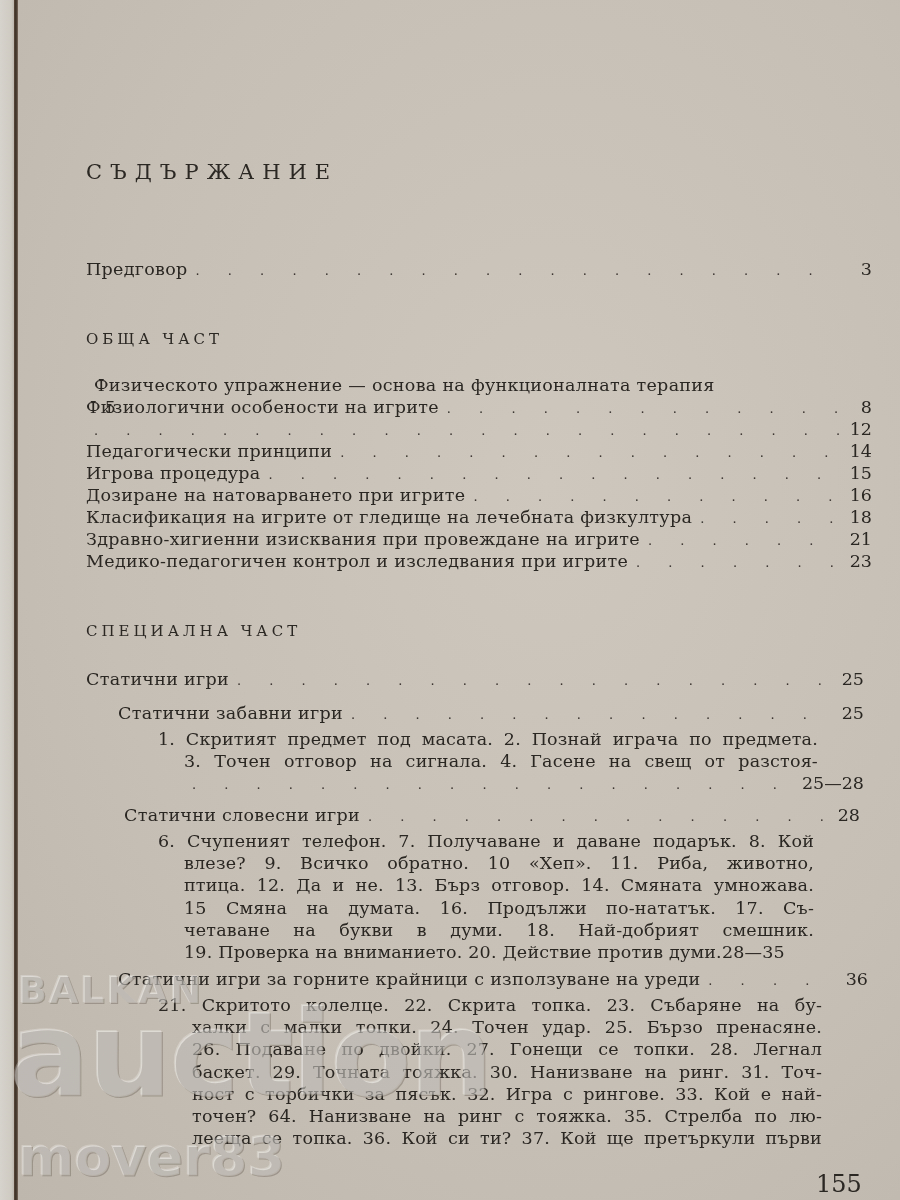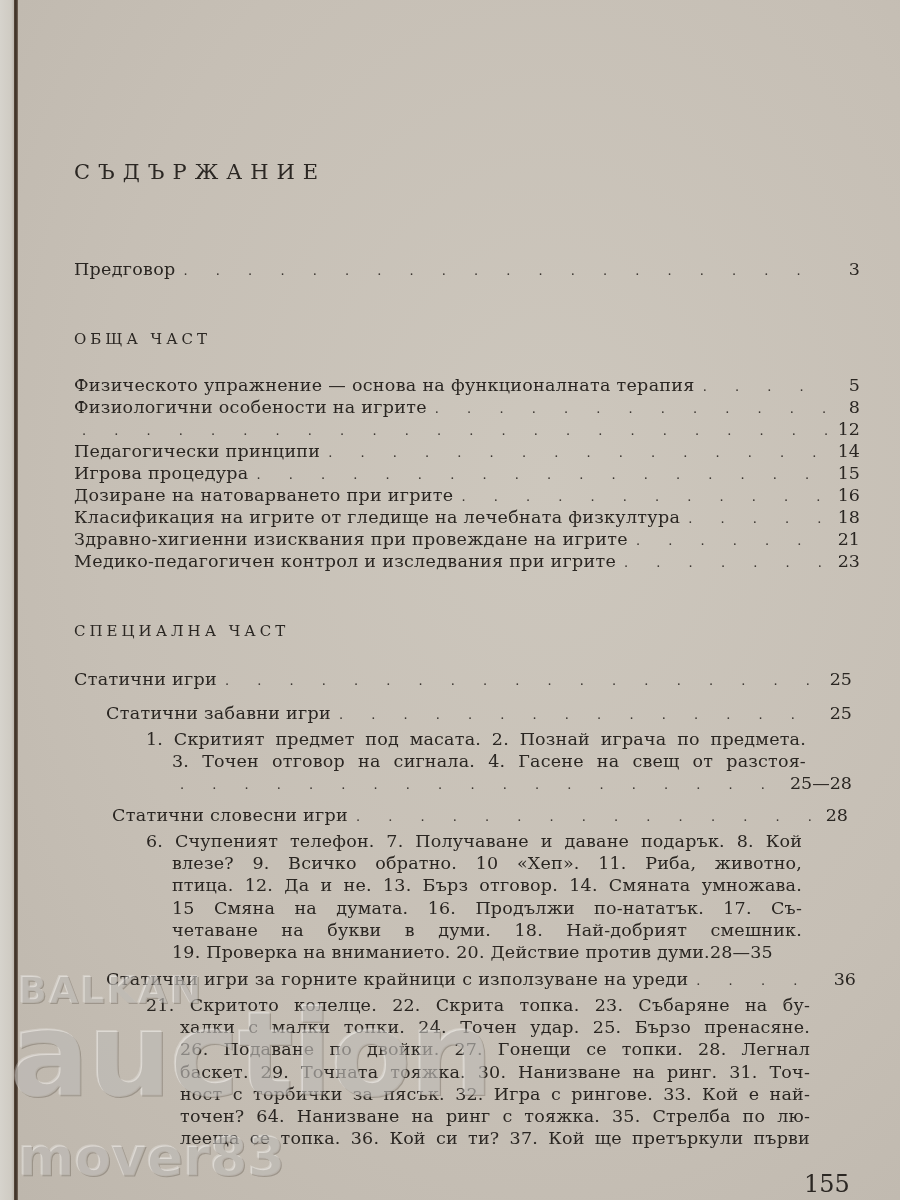--- a/index.html
+++ b/index.html
@@ -14,21 +14,21 @@
       background: linear-gradient(90deg, #d6d3cc 0%, #cfcbc3 80%, #bdb7ae 100%);
     }
     .gutter-line {
       position: absolute; left: 14px; top: 0; width: 4px; height: 1200px;
       background: linear-gradient(90deg, #5a4a3c, #3a2e24 50%, #7a6a5c);
     }
     .paper {
       position: absolute; left: 18px; top: 0; right: 0; bottom: 0;
       background: radial-gradient(ellipse at 60% 40%, #cdc7bd 0%, #c6bfb5 60%, #beb7ad 100%);
     }
-    .content { position: absolute; left: 0; top: 0; width: 808px; height: 1200px; }
+    .content { position: absolute; left: 12px; top: 0; width: 808px; height: 1200px; }
 
     .title {
       position: absolute; left: 74px; top: 160px;
       font-size: 21px; letter-spacing: 8px; color: #2b2723;
     }
     .section-head {
       position: absolute; left: 74px; font-size: 15px; letter-spacing: 4px; color: #2b2723;
     }
 
     .toc-row {
@@ -78,21 +78,21 @@
   <div class="title">СЪДЪРЖАНИЕ</div>
 
   <div class="toc-row" style="top:258px;">
     <span class="label">Предговор</span>
     <span class="dots"></span>
     <span class="page">3</span>
   </div>
 
   <div class="section-head" style="top:330px;">ОБЩА ЧАСТ</div>
 
-  <div class="toc-row" style="top:374px;">
+  <div class="toc-row" style="top:374px;flex-direction:column;">
     <span class="label">Физическото упражнение — основа на функционалната терапия</span>
     <span class="dots"></span>
     <span class="page">5</span>
   </div>
   <div class="toc-row" style="top:396px;">
     <span class="label">Физиологични особености на игрите</span>
     <span class="dots"></span>
     <span class="page">8</span>
   </div>
   <div class="toc-row" style="top:418px;">

